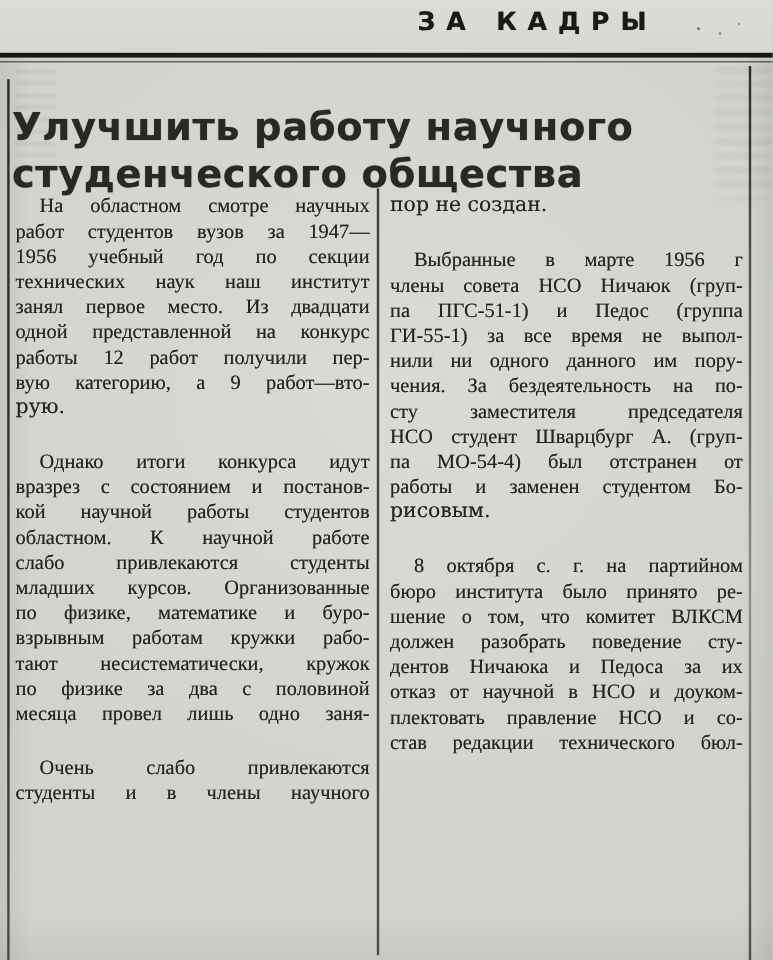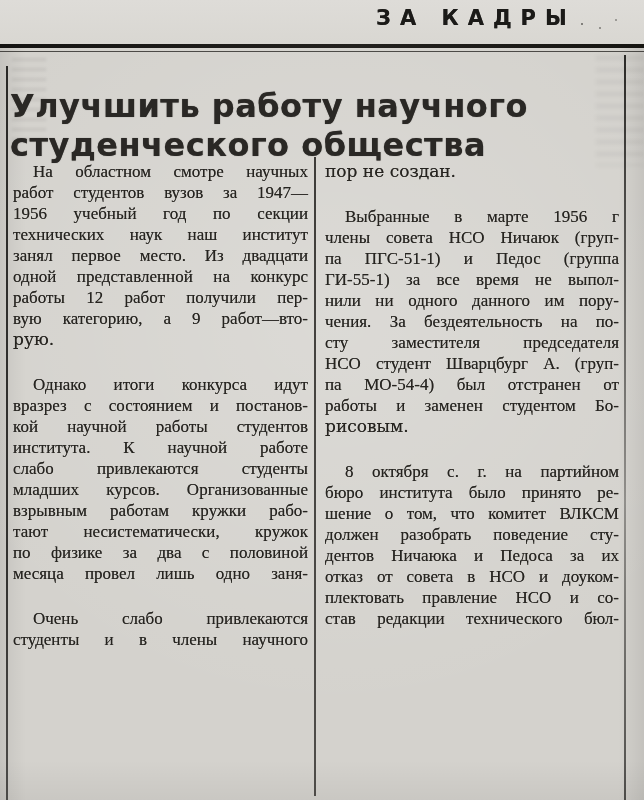--- a/index.html
+++ b/index.html
@@ -21,21 +21,20 @@
     position:absolute;left:0;top:0;width:644px;height:44px;
     background:linear-gradient(180deg,#dedcd8 0%,#d9d7d2 100%);
     z-index:2;
   }
   .masthead{
     position:absolute;left:348px;top:6px;z-index:3;
     font-family:"DejaVu Sans", sans-serif;font-weight:bold;
     font-size:21px;letter-spacing:9px;color:#1b1a18;
     text-shadow:0 0 0.6px rgba(20,20,20,0.7);
     white-space:nowrap;
-    margin-left:28px;
   }
   .rule-thick{
     position:absolute;left:0;top:44px;width:644px;height:4px;
     background:linear-gradient(90deg,#151412 0%,#23211e 55%,#161511 100%);
     z-index:3;
   }
   .rule-thin{
     position:absolute;left:0;top:51px;width:644px;height:1px;
     background:rgba(30,28,25,0.75);z-index:3;
   }
@@ -128,23 +127,24 @@
       <div class="line justify">занял первое место. Из двадцати</div>
       <div class="line justify">одной представленной на конкурс</div>
       <div class="line justify">работы 12 работ получили пер-</div>
       <div class="line justify">вую категорию, а 9 работ—вто-</div>
       <div class="line">рую.</div>
     </div>
     <div class="para indent">
       <div class="line justify">Однако итоги конкурса идут</div>
       <div class="line justify">вразрез с состоянием и постанов-</div>
       <div class="line justify">кой научной работы студентов</div>
-      <div class="line justify">института. К научной работе</div>
+      <div class="line justify">областном. К научной работе</div>
       <div class="line justify">слабо привлекаются студенты</div>
       <div class="line justify">младших курсов. Организованные</div>
+      <div class="line justify">по физике, математике и буро-</div>
       <div class="line justify">взрывным работам кружки рабо-</div>
       <div class="line justify">тают несистематически, кружок</div>
       <div class="line justify">по физике за два с половиной</div>
       <div class="line justify">месяца провел лишь одно заня-</div>
     </div>
     <div class="para indent">
       <div class="line justify">Очень слабо привлекаются</div>
       <div class="line justify">студенты и в члены научного</div>
     </div>
   </div>
@@ -165,17 +165,17 @@
       <div class="line justify">па МО-54-4) был отстранен от</div>
       <div class="line justify">работы и заменен студентом Бо-</div>
       <div class="line">рисовым.</div>
     </div>
     <div class="para indent">
       <div class="line justify">8 октября с. г. на партийном</div>
       <div class="line justify">бюро института было принято ре-</div>
       <div class="line justify">шение о том, что комитет ВЛКСМ</div>
       <div class="line justify">должен разобрать поведение сту-</div>
       <div class="line justify">дентов Ничаюка и Педоса за их</div>
-      <div class="line justify">отказ от совета в НСО и доуком-</div>
+      <div class="line justify">отказ от научной в НСО и доуком-</div>
       <div class="line justify">плектовать правление НСО и со-</div>
       <div class="line justify">став редакции технического бюл-</div>
     </div>
   </div>
 
 </body></html>

